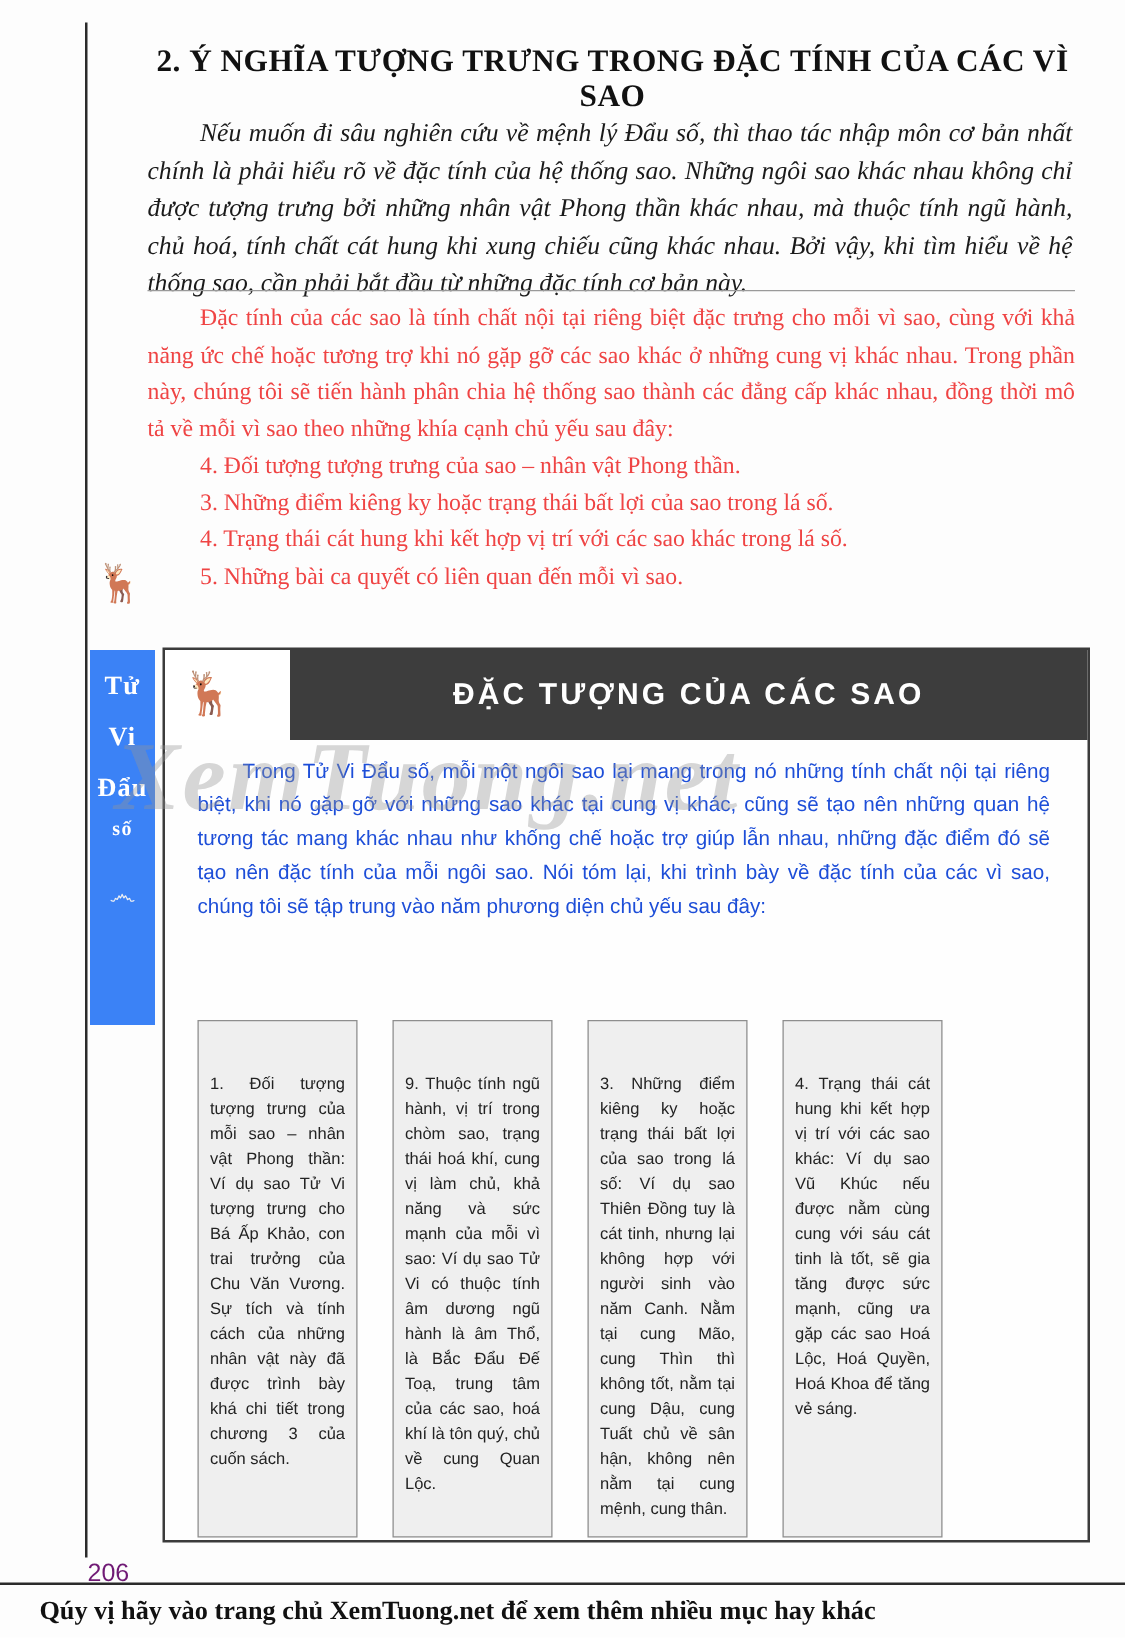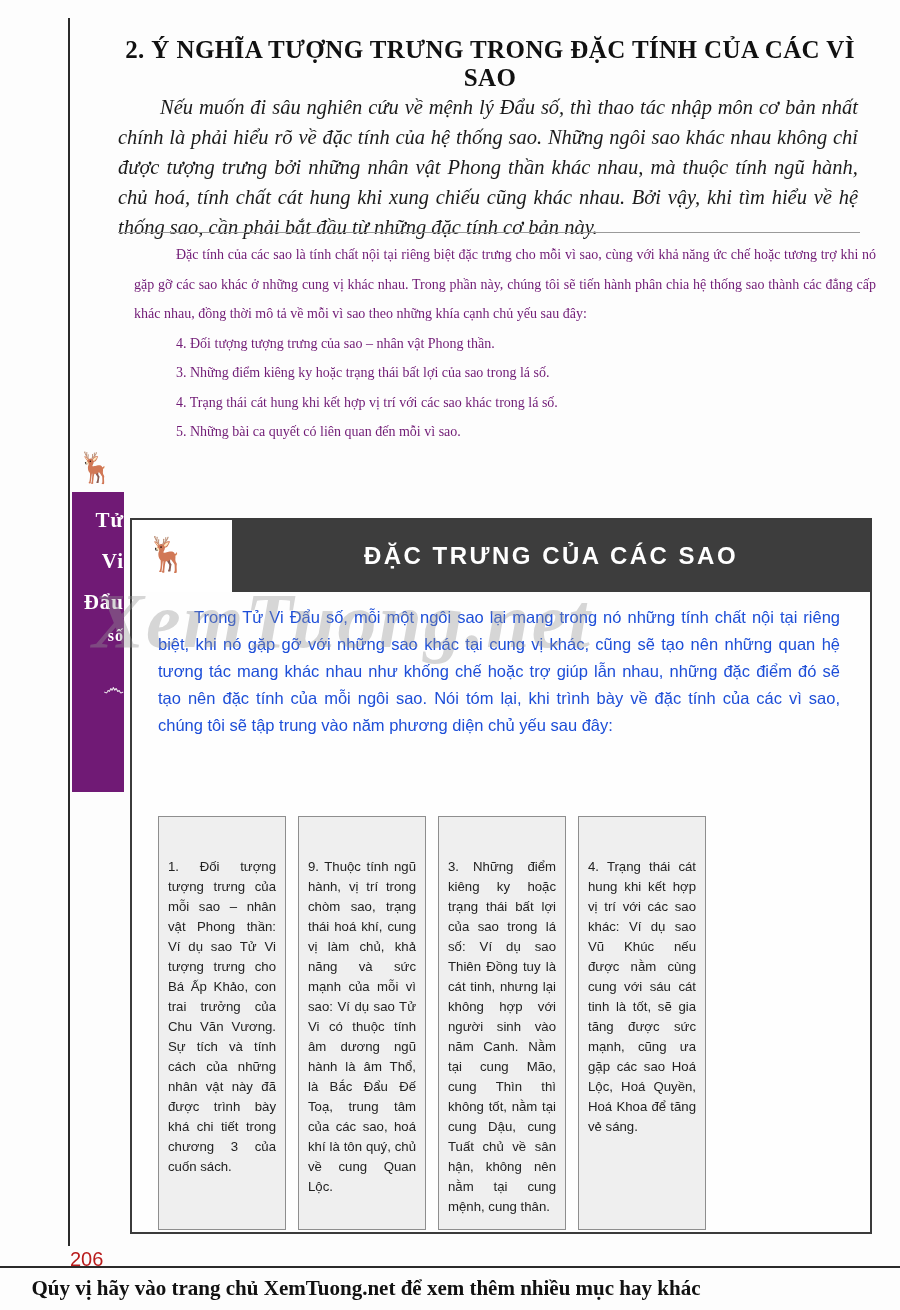--- a/index.html
+++ b/index.html
@@ -71,46 +71,46 @@
     left: 118px;
     top: 232px;
     width: 742px;
     height: 1px;
     background: #9a9a9a;
   }
 
   
   .body-text {
     position: absolute;
-    left: 134px;
+    left: 118px;
     top: 240px;
     width: 742px;
-    font-size: 14px;
+    font-size: 19px;
     line-height: 29.5px;
     text-align: justify;
-    color: #701a75;
+    color: #ef4444;
   }
   .body-text p {
     margin: 0;
     text-indent: 42px;
   }
   .body-text p.list-item {
     text-indent: 42px;
   }
 
   
   .side-strip {
     position: absolute;
     left: 72px;
-    top: 492px;
+    top: 520px;
     width: 52px;
     height: 300px;
-    background: #701a75;
+    background: #3b82f6;
     color: #ffffff;
-    text-align: right;
+    text-align: center;
     font-family: "Liberation Serif", serif;
   }
   .side-strip .s-line {
     font-size: 21px;
     font-weight: bold;
     margin-top: 16px;
     letter-spacing: 1px;
   }
   .side-strip .s-line.small {
     font-size: 16px;
@@ -190,21 +190,21 @@
     padding: 0 12px;
     box-sizing: border-box;
   }
 
   .cards {
     position: absolute;
     left: 26px;
     top: 296px;
     width: 686px;
     display: flex;
-    gap: 12px;
+    gap: 28px;
   }
   .card {
     width: 128px;
     min-height: 384px;
     border: 1px solid #8e8e8e;
     background: #efefef;
     padding: 40px 9px 12px 9px;
     box-sizing: border-box;
     font-family: "Liberation Sans", sans-serif;
     font-size: 13.2px;
@@ -229,21 +229,21 @@
     pointer-events: none;
   }
 
   
   .page-number {
     position: absolute;
     left: 70px;
     top: 1248px;
     font-family: "Liberation Sans", sans-serif;
     font-size: 20px;
-    color: #b91c1c;
+    color: #701a75;
   }
   .footer-note {
     position: absolute;
     left: 0;
     top: 1276px;
     width: 732px;
     text-align: center;
     font-family: "Liberation Serif", serif;
     font-weight: bold;
     font-size: 21px;
@@ -279,21 +279,21 @@
     <div class="s-line">Đẩu</div>
     <div class="s-line small">số</div>
     <div class="s-sym">෴</div>
   </div>
 
   <div class="figure">
     <div class="fig-header">
       <div class="fig-header-left">
         <span class="fig-deer">🦌</span>
       </div>
-      <div class="fig-header-bar">ĐẶC TRƯNG CỦA CÁC SAO</div>
+      <div class="fig-header-bar">ĐẶC TƯỢNG CỦA CÁC SAO</div>
     </div>
 
     <div class="fig-body">Trong Tử Vi Đẩu số, mỗi một ngôi sao lại mang trong nó những tính chất nội tại riêng biệt, khi nó gặp gỡ với những sao khác tại cung vị khác, cũng sẽ tạo nên những quan hệ tương tác mang khác nhau như khống chế hoặc trợ giúp lẫn nhau, những đặc điểm đó sẽ tạo nên đặc tính của mỗi ngôi sao. Nói tóm lại, khi trình bày về đặc tính của các vì sao, chúng tôi sẽ tập trung vào năm phương diện chủ yếu sau đây:</div>
 
     <div class="cards">
       <div class="card">1. Đối tượng tượng trưng của mỗi sao – nhân vật Phong thần: Ví dụ sao Tử Vi tượng trưng cho Bá Ấp Khảo, con trai trưởng của Chu Văn Vương. Sự tích và tính cách của những nhân vật này đã được trình bày khá chi tiết trong chương 3 của cuốn sách.</div>
       <div class="card">9. Thuộc tính ngũ hành, vị trí trong chòm sao, trạng thái hoá khí, cung vị làm chủ, khả năng và sức mạnh của mỗi vì sao: Ví dụ sao Tử Vi có thuộc tính âm dương ngũ hành là âm Thổ, là Bắc Đẩu Đế Toạ, trung tâm của các sao, hoá khí là tôn quý, chủ về cung Quan Lộc.</div>
       <div class="card">3. Những điểm kiêng ky hoặc trạng thái bất lợi của sao trong lá số: Ví dụ sao Thiên Đồng tuy là cát tinh, nhưng lại không hợp với người sinh vào năm Canh. Nằm tại cung Mão, cung Thìn thì không tốt, nằm tại cung Dậu, cung Tuất chủ về sân hận, không nên nằm tại cung mệnh, cung thân.</div>
       <div class="card">4. Trạng thái cát hung khi kết hợp vị trí với các sao khác: Ví dụ sao Vũ Khúc nếu được nằm cùng cung với sáu cát tinh là tốt, sẽ gia tăng được sức mạnh, cũng ưa gặp các sao Hoá Lộc, Hoá Quyền, Hoá Khoa để tăng vẻ sáng.</div>
     </div>

